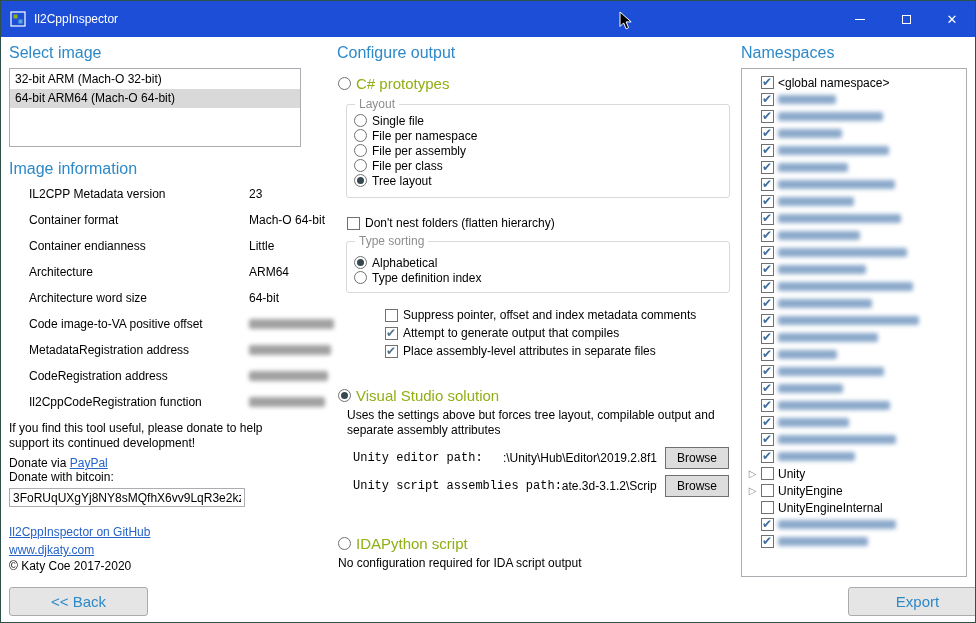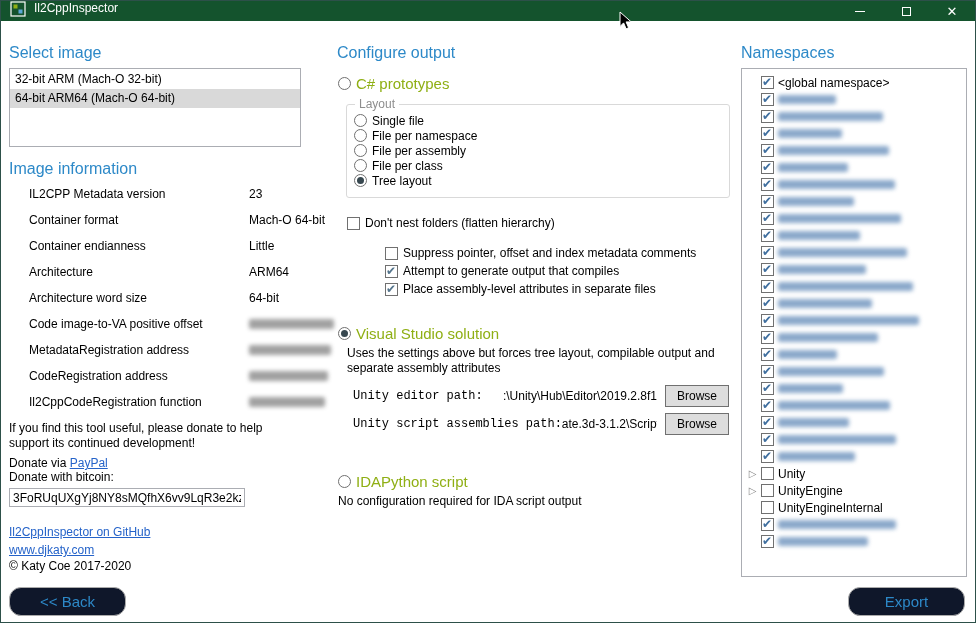--- a/index.html
+++ b/index.html
@@ -1,21 +1,21 @@
 <!DOCTYPE html>
 <html><head>
 <meta charset="utf-8">
 <style>
   * { box-sizing: border-box; margin: 0; padding: 0; }
   html,body { background:#ffffff; }
   body { font-family:"Liberation Sans", sans-serif; }
   .window { position:relative; width:976px; height:623px; background:#ffffff; overflow:hidden; border:1px solid #2D5049; }
 
   
-  .titlebar { position:absolute; left:0; top:0; width:100%; height:20px; background:#14532d; display:flex; color:#fff; }
+  .titlebar { position:absolute; left:0; top:0; width:100%; height:36px; background:#1d4ed8; display:flex; align-items:center; color:#fff; }
   .tb-icon { margin-left:9px; flex:none; }
   .tb-title { margin-left:8px; font-size:12px; color:#fff; }
   .tb-btns { margin-left:auto; display:flex; height:100%; }
   .tb-btn { width:46px; height:100%; display:flex; align-items:center; justify-content:center; color:#fff; cursor:pointer; }
   .glyph-min { width:10px; height:1px; background:#fff; }
   .glyph-max { width:9px; height:9px; border:1px solid #fff; }
   .glyph-close { font-size:13px; line-height:1; }
   .cursor { position:absolute; left:618px; top:10px; z-index:50; pointer-events:none; }
 
   
@@ -80,21 +80,21 @@
   .ida-row { margin-top:37px; }
   .desc.ida { margin-left:1px; }
 
   
   .ns-panel { border:1px solid #ABADB3; height:509px; margin-top:6px; padding:5px 2px 0 3px; overflow:hidden; background:#fff; }
   .ns-row { display:flex; align-items:center; height:17px; font-size:12px; gap:4px; padding-left:16px; position:relative; cursor:default; }
   .ns-row .expander { position:absolute; left:2px; top:3px; width:11px; height:11px; color:#8a8a8a; font-size:10px; line-height:11px; text-align:center; }
   .ns-label { white-space:nowrap; }
 
   
-  .btn-big { position:absolute; width:117px; height:29px; background:#0f172a; border:1px solid #ABABAB; border-radius:12px; font-size:15px; color:#2D89C8; font-family:"Liberation Sans", sans-serif; cursor:pointer; display:flex; align-items:center; justify-content:center; }
+  .btn-big { position:absolute; width:139px; height:29px; background:#e5e5e5; border:1px solid #ABABAB; border-radius:3px; font-size:15px; color:#2D89C8; font-family:"Liberation Sans", sans-serif; cursor:pointer; display:flex; align-items:center; justify-content:center; }
   .btn-back { left:8px; top:586px; }
   .btn-export { left:847px; top:586px; }
 </style>
 </head>
 <body>
 
 <div class="window">
 
   <div class="titlebar">
     <svg class="tb-icon" width="16" height="16" viewBox="0 0 16 16">
@@ -182,20 +182,33 @@
             <span class="opt-label">Tree layout</span>
           </div>
         </div>
     </div>
 
     <div class="opt-row flatten-row">
       <span class="cb"></span>
       <span class="opt-label">Don't nest folders (flatten hierarchy)</span>
     </div>
 
+    <div class="groupbox gb-ts">
+      <span class="gb-label">Type sorting</span>
+      <div>
+          <div class="opt-row">
+            <span class="radio sel"></span>
+            <span class="opt-label">Alphabetical</span>
+          </div>
+          <div class="opt-row">
+            <span class="radio"></span>
+            <span class="opt-label">Type definition index</span>
+          </div>
+        </div>
+    </div>
 
     <div class="cb-stack">
         <div class="opt-row">
           <span class="cb"></span>
           <span class="opt-label">Suppress pointer, offset and index metadata comments</span>
         </div>
         <div class="opt-row">
           <span class="cb checked"></span>
           <span class="opt-label">Attempt to generate output that compiles</span>
         </div>

